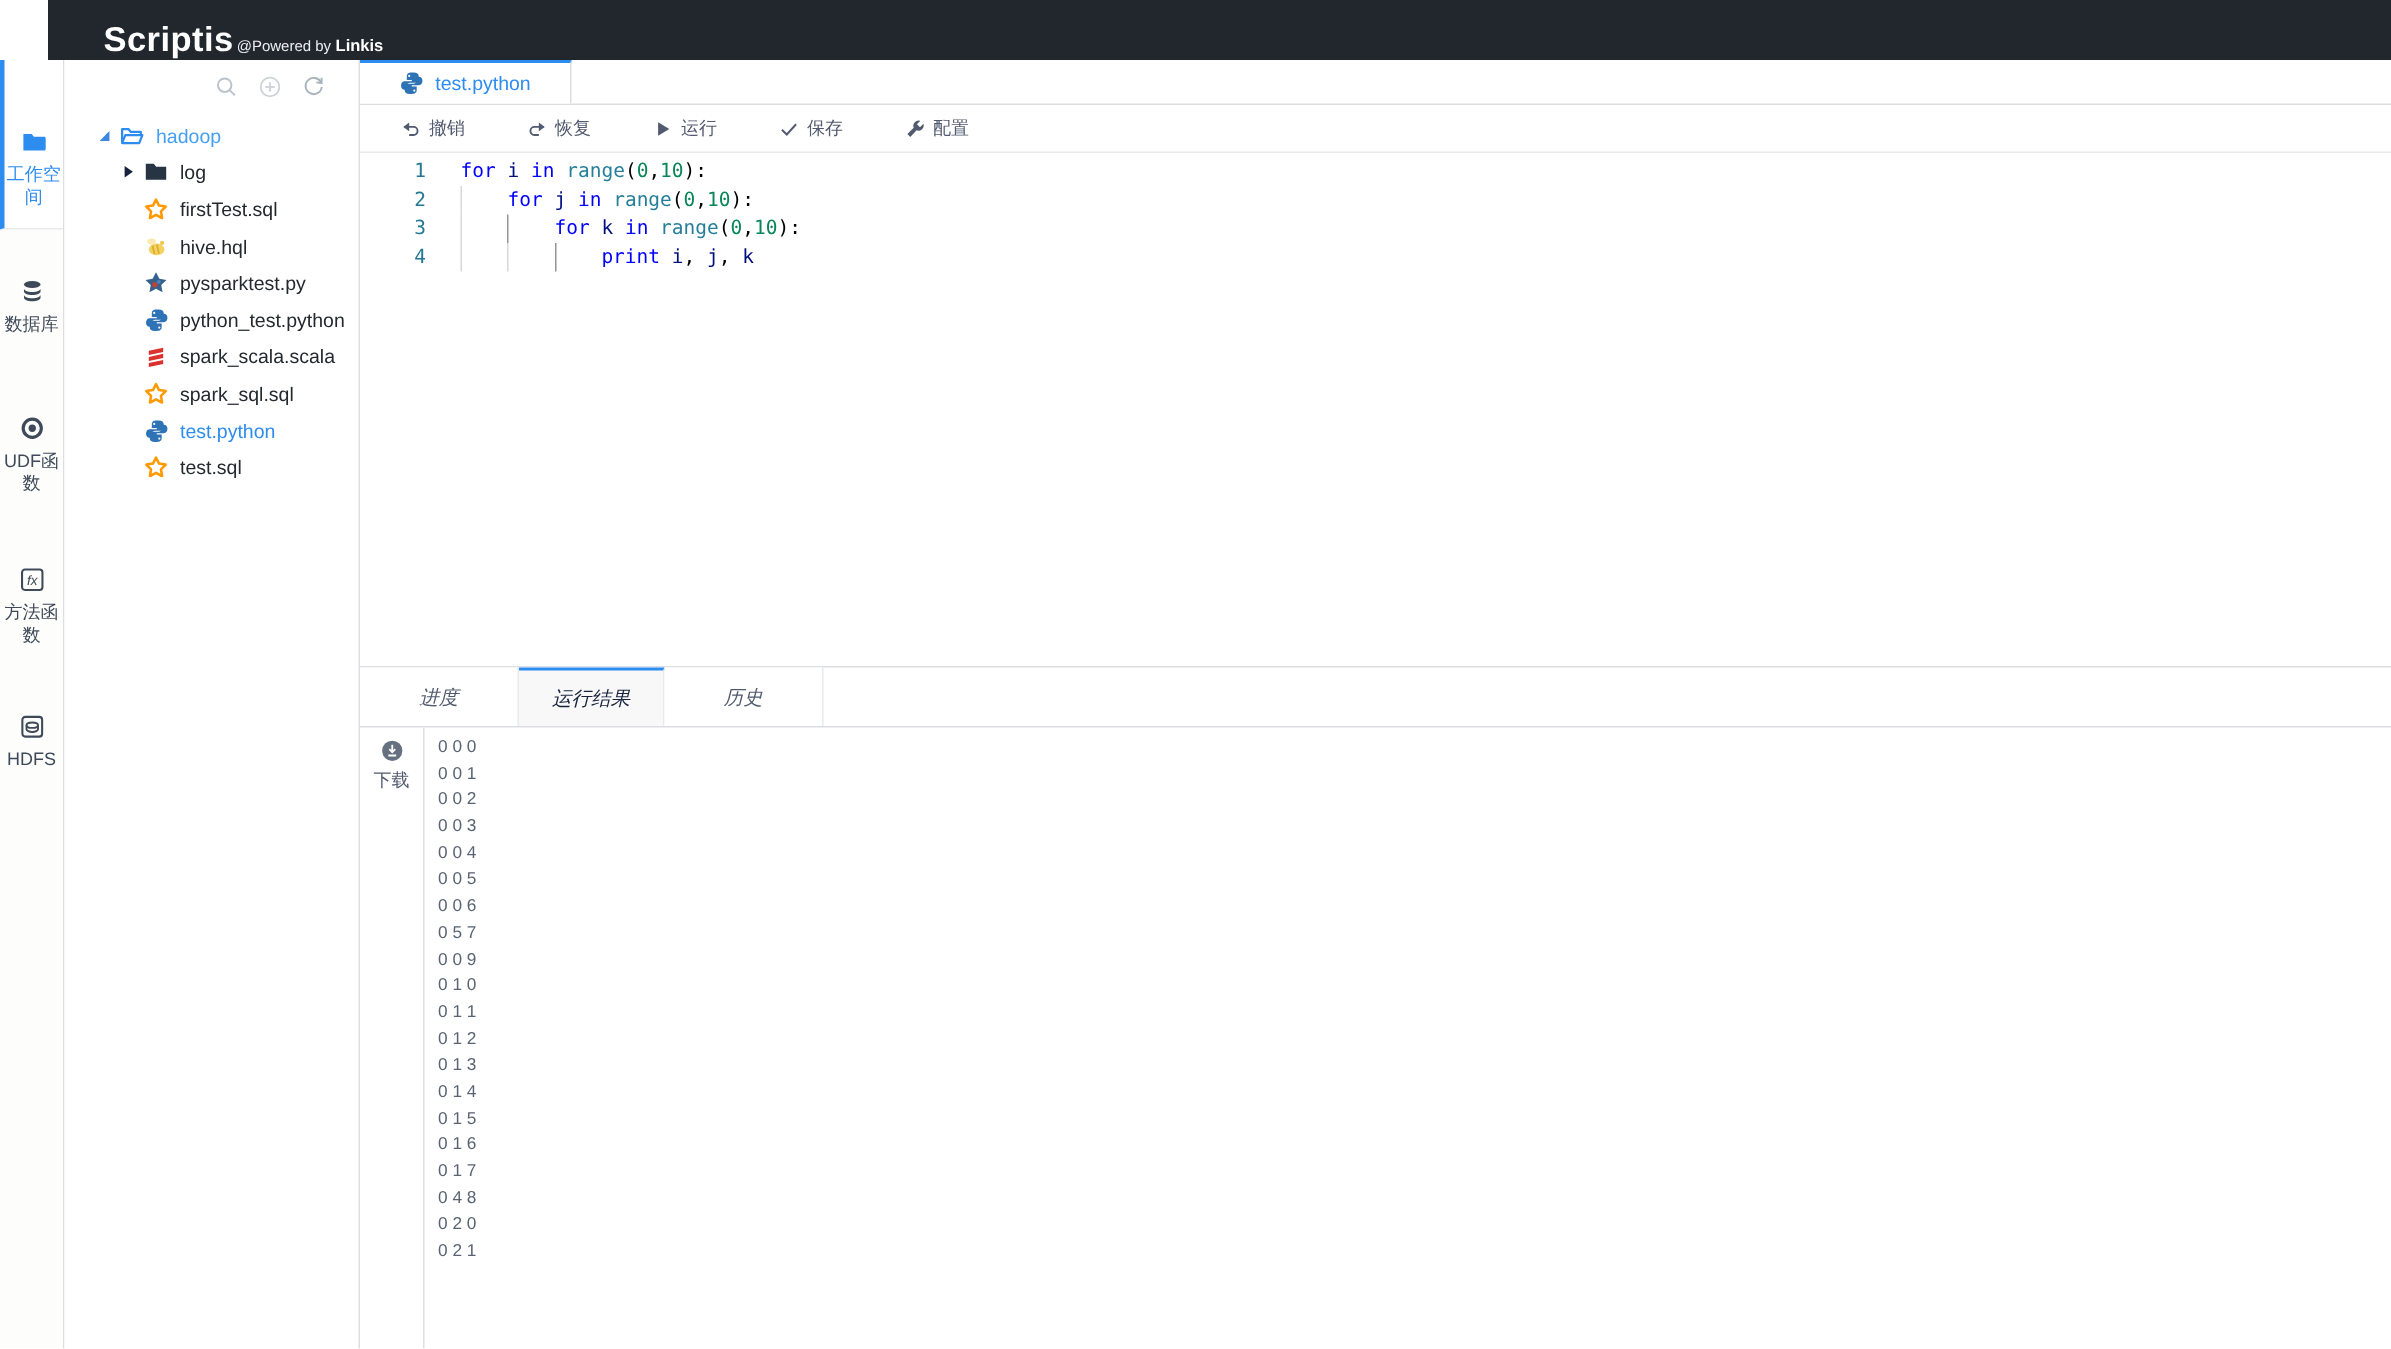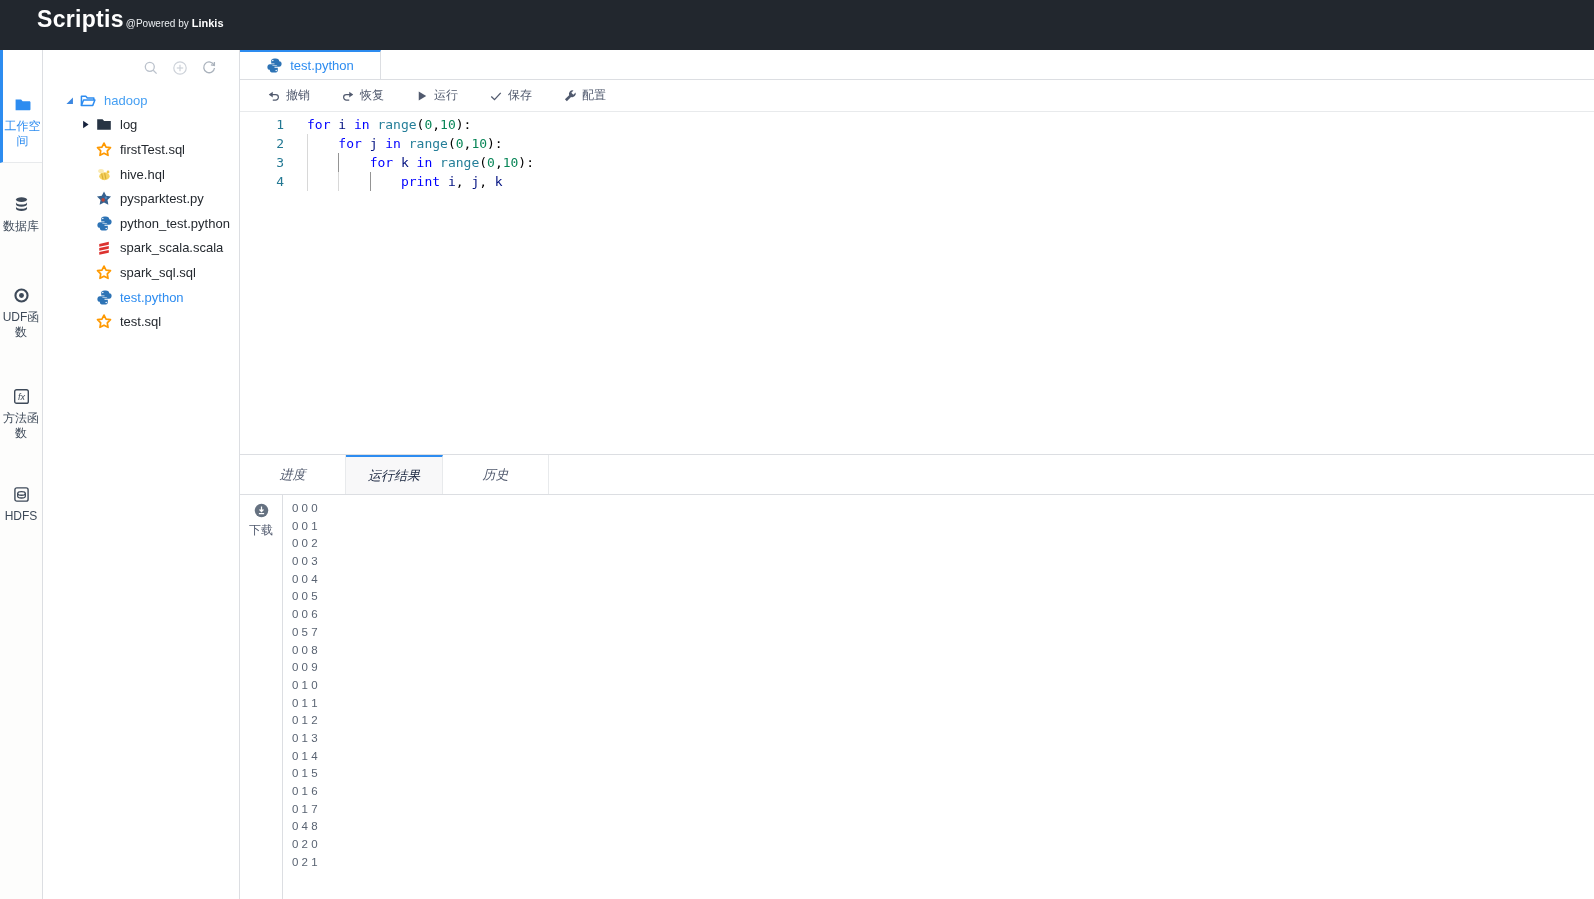--- a/index.html
+++ b/index.html
@@ -6,21 +6,21 @@
   html,body { margin:0; padding:0; }
   body {
     width:1594px; height:899px; overflow:hidden; background:#fff;
     font-family:"Liberation Sans","DejaVu Sans",sans-serif; color:#17233d;
     -webkit-font-smoothing:antialiased;
   }
   .icn { display:inline-flex; align-items:center; justify-content:center; }
   .icn svg { display:block; }
 
   
-  .topbar { height:50px; background:#22272e; display:flex; align-items:flex-start; }
+  .topbar { height:40px; background:#22272e; display:flex; align-items:flex-end;margin-left:32px; }
   .brand-wrap { display:flex; align-items:baseline; margin-left:37px; margin-top:6px; cursor:default; }
   .brand { color:#fff; font-size:23px; font-weight:bold; letter-spacing:.3px; }
   .powered { color:#eceff2; font-size:10px; margin-left:2px; }
   .powered-brand { color:#fff; font-size:11px; font-weight:bold; margin-left:3px; }
   .topnav { display:flex; height:40px; margin-left:56px; }
   .tb-tab { padding:0 24px; display:flex; align-items:center; font-size:14px; color:#c8cdd4; cursor:pointer; }
   .tb-tab.active { background:#0e1319; color:#ffffff; }
 
   
   .layout { display:flex; height:859px; }
@@ -53,21 +53,21 @@
 
   
   .main { flex:1; display:flex; flex-direction:column; min-width:0; }
   .tabstrip { height:30px; border-bottom:1px solid #dcdee2; display:flex; background:#fff; flex:none; }
   .ed-tab { width:141px; border-top:2px solid #2d8cf0; border-right:1px solid #dcdee2;
             display:flex; align-items:center; justify-content:center; gap:7px;
             color:#2d8cf0; font-size:13px; background:#fff; cursor:pointer; }
   .ed-tab .icn { width:17px; height:17px; }
 
   .ed-toolbar { height:32px; border-bottom:1px solid #e8eaec; display:flex; align-items:center;
-                padding-left:27px; gap:31px; flex:none; }
+                padding-left:27px; gap:41px; flex:none; }
   .tool-btn { display:flex; align-items:center; gap:5px; font-size:12px; color:#515a6e; cursor:pointer; }
   .tool-btn .icn { width:14px; height:14px; }
 
   
   .editor { flex:1; display:flex; overflow:hidden; background:#fff;
             font-family:"DejaVu Sans Mono","Liberation Mono",monospace; font-size:13px; }
   .lnums { width:57px; text-align:right; padding:3px 13px 0 0; color:#237893; line-height:19px; user-select:none; flex:none; }
   .codecol { padding:3px 0 0 10px; line-height:19px; position:relative; flex:1; cursor:text; }
   .code-line { white-space:pre; position:relative; height:19px; }
   .guide { position:absolute; top:0; bottom:0; width:1px; background:#d8d8d8; }
@@ -394,21 +394,20 @@
         </div>
         <div class="out-lines">
             <div class="out-line">0 0 0</div>
             <div class="out-line">0 0 1</div>
             <div class="out-line">0 0 2</div>
             <div class="out-line">0 0 3</div>
             <div class="out-line">0 0 4</div>
             <div class="out-line">0 0 5</div>
             <div class="out-line">0 0 6</div>
             <div class="out-line">0 5 7</div>
-            <div class="out-line">0 0 8</div>
             <div class="out-line">0 0 9</div>
             <div class="out-line">0 1 0</div>
             <div class="out-line">0 1 1</div>
             <div class="out-line">0 1 2</div>
             <div class="out-line">0 1 3</div>
             <div class="out-line">0 1 4</div>
             <div class="out-line">0 1 5</div>
             <div class="out-line">0 1 6</div>
             <div class="out-line">0 1 7</div>
             <div class="out-line">0 4 8</div>

